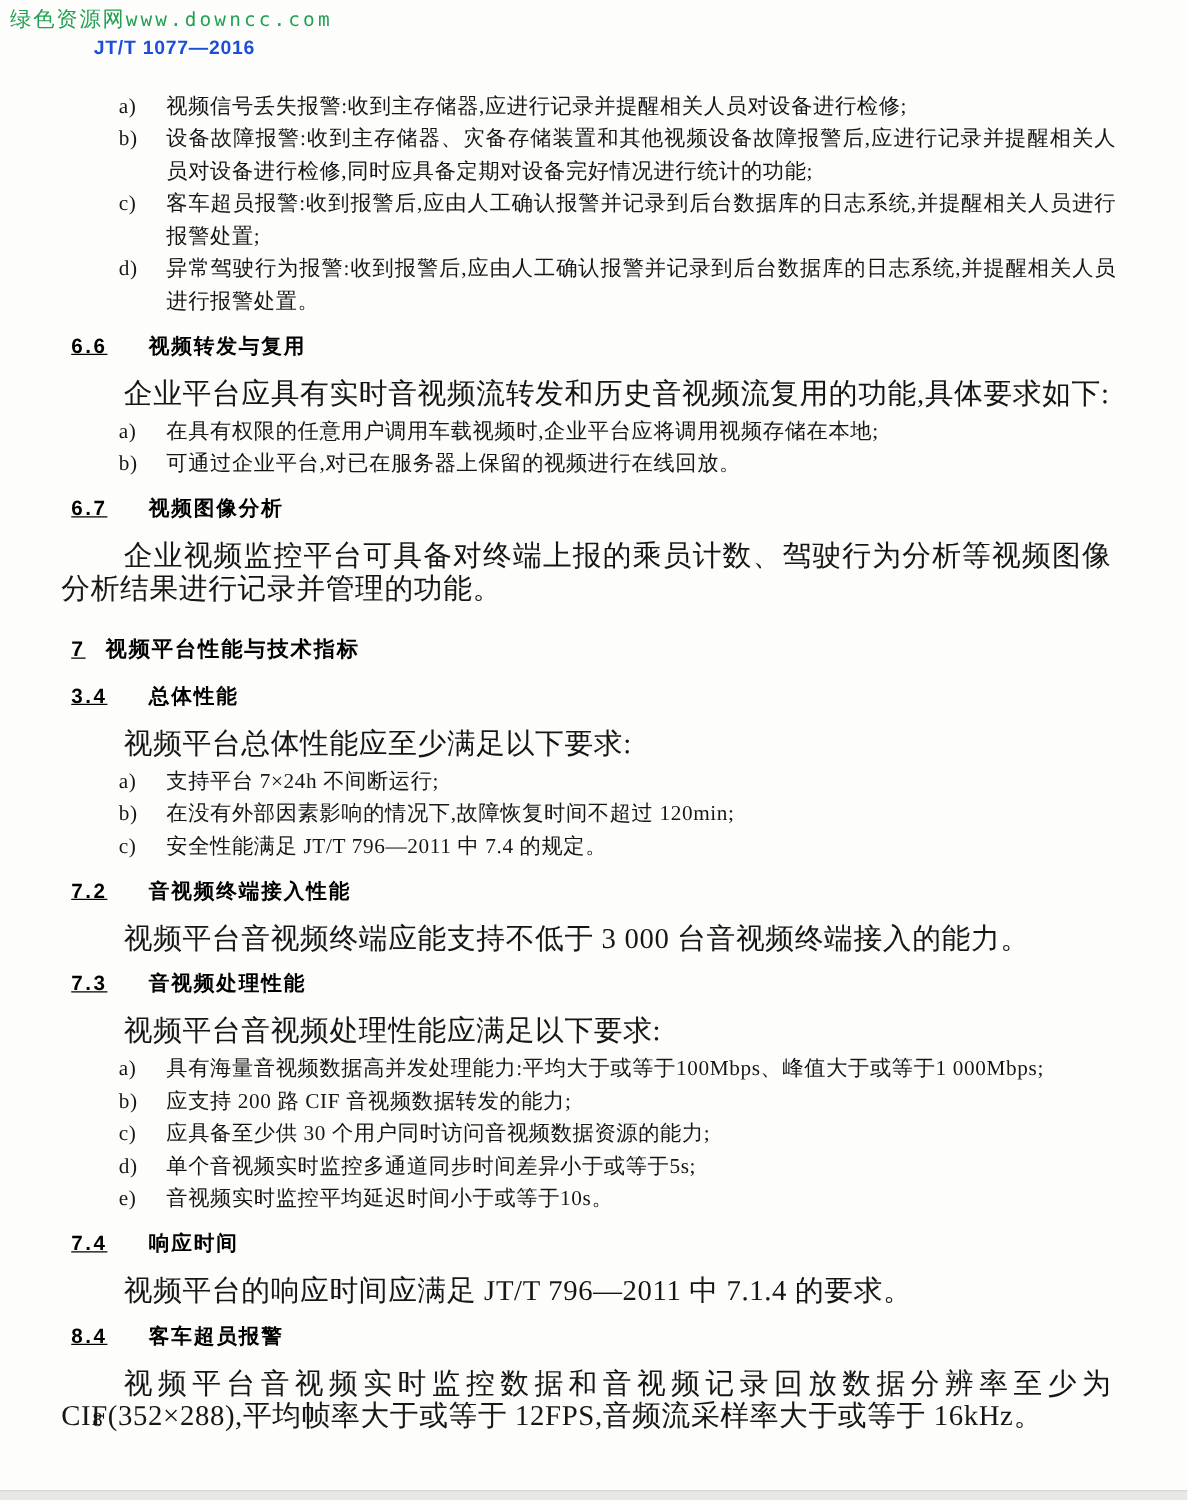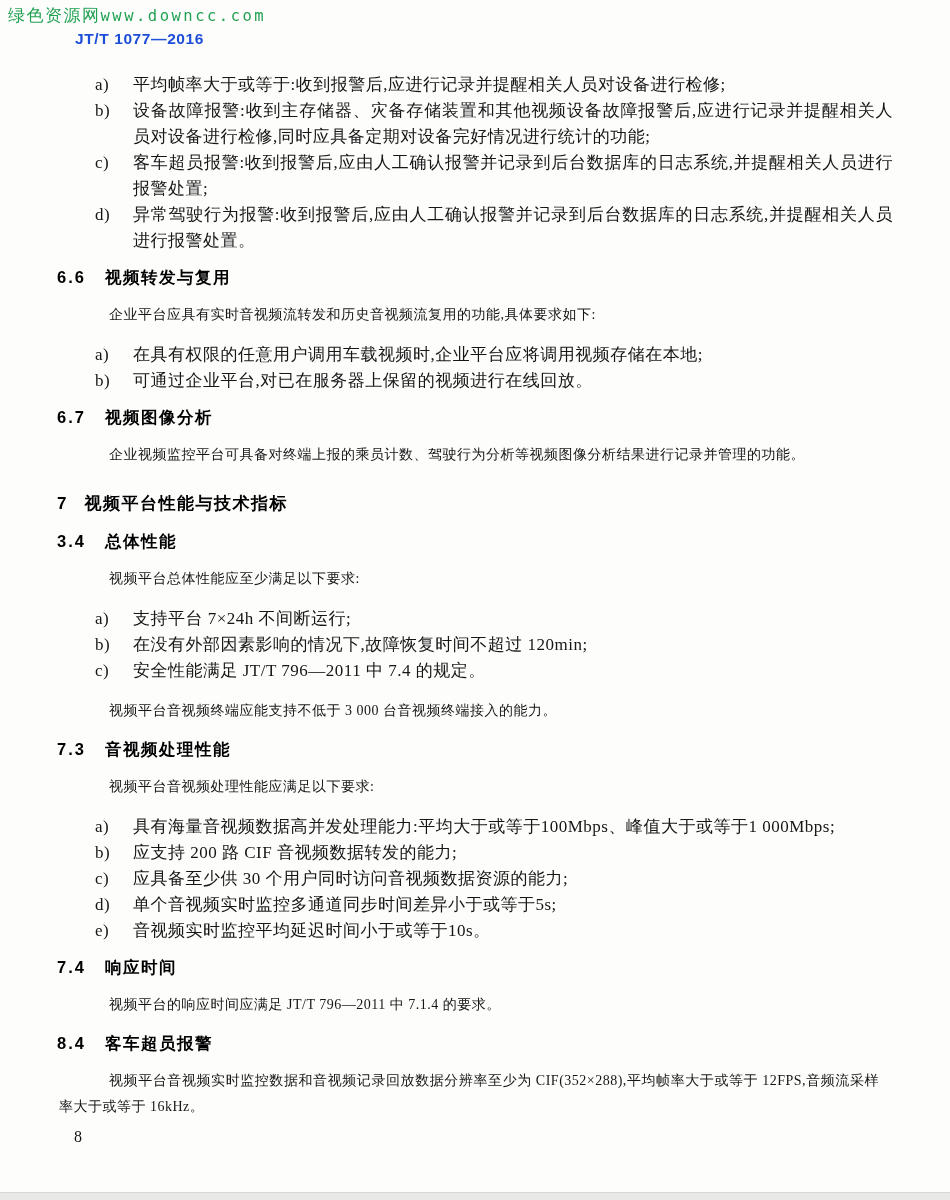--- a/index.html
+++ b/index.html
@@ -24,36 +24,36 @@
   .doc-code {
     position:absolute; top:30px; left:75px;
     font-family:"Liberation Sans","DejaVu Sans",sans-serif;
     font-weight:bold; font-size:15.5px; color:#1d4ed8;
     letter-spacing:0.6px;
   }
   .content {
     position:absolute; top:72px; left:45px; width:848px;
   }
   .para {
-    margin:14px;
-    font-size:14px; line-height:26px;
+    margin:4px;
+    font-size:23px; line-height:26px;
     letter-spacing:0.5px;
     text-align:justify; text-align-last:left;
     text-indent:50px;
   }
   .heading {
     font-family:"Liberation Sans","DejaVu Sans",sans-serif;
     font-weight:bold; color:#000;
     margin:12px 0 14px 12px;
     line-height:22px;
   }
   .heading.h1 { font-size:17px; margin-top:24px; line-height:24px; }
   .heading.h2 { font-size:16.5px; }
-  .heading .num { letter-spacing:2px; }
-  .heading .title { margin-left:19px; letter-spacing:1.5px; }
+  .heading .num { letter-spacing:2px;text-decoration:underline; }
+  .heading .title { margin-left:33px; letter-spacing:1.5px; }
   .heading.h1 .title { margin-left:16px; }
   .list { margin:0 0 0 50px; }
   .li {
     display:flex;
     font-size:17px; line-height:26px;
     letter-spacing:0.5px;
   }
   .li .marker { flex:0 0 38px; }
   .li .li-text { flex:1; text-align:justify; text-align-last:left; }
   .page-number {
@@ -70,21 +70,21 @@
 <body>
 
 <div class="watermark"><span>绿色资源网</span><span class="wm-url">www.downcc.com</span></div>
 
 <div class="doc-code">JT/T 1077—2016</div>
 
 <main class="content" id="content">
     <div class="list">
       <div class="li">
         <span class="marker">a)</span>
-        <span class="li-text">平均帧率大于或等于:收到报警后,应进行记录并提醒相关人员对设备进行检修;</span>
+        <span class="li-text">视频信号丢失报警:收到主存储器,应进行记录并提醒相关人员对设备进行检修;</span>
       </div>
       <div class="li">
         <span class="marker">b)</span>
         <span class="li-text">设备故障报警:收到主存储器、灾备存储装置和其他视频设备故障报警后,应进行记录并提醒相关人员对设备进行检修,同时应具备定期对设备完好情况进行统计的功能;</span>
       </div>
       <div class="li">
         <span class="marker">c)</span>
         <span class="li-text">客车超员报警:收到报警后,应由人工确认报警并记录到后台数据库的日志系统,并提醒相关人员进行报警处置;</span>
       </div>
       <div class="li">
@@ -116,20 +116,21 @@
       </div>
       <div class="li">
         <span class="marker">b)</span>
         <span class="li-text">在没有外部因素影响的情况下,故障恢复时间不超过 120min;</span>
       </div>
       <div class="li">
         <span class="marker">c)</span>
         <span class="li-text">安全性能满足 JT/T 796—2011 中 7.4 的规定。</span>
       </div>
     </div>
+    <div class="heading h2"><span class="num">7.2</span><span class="title">音视频终端接入性能</span></div>
     <p class="para">视频平台音视频终端应能支持不低于 3 000 台音视频终端接入的能力。</p>
     <div class="heading h2"><span class="num">7.3</span><span class="title">音视频处理性能</span></div>
     <p class="para">视频平台音视频处理性能应满足以下要求:</p>
     <div class="list">
       <div class="li">
         <span class="marker">a)</span>
         <span class="li-text">具有海量音视频数据高并发处理能力:平均大于或等于100Mbps、峰值大于或等于1 000Mbps;</span>
       </div>
       <div class="li">
         <span class="marker">b)</span>

